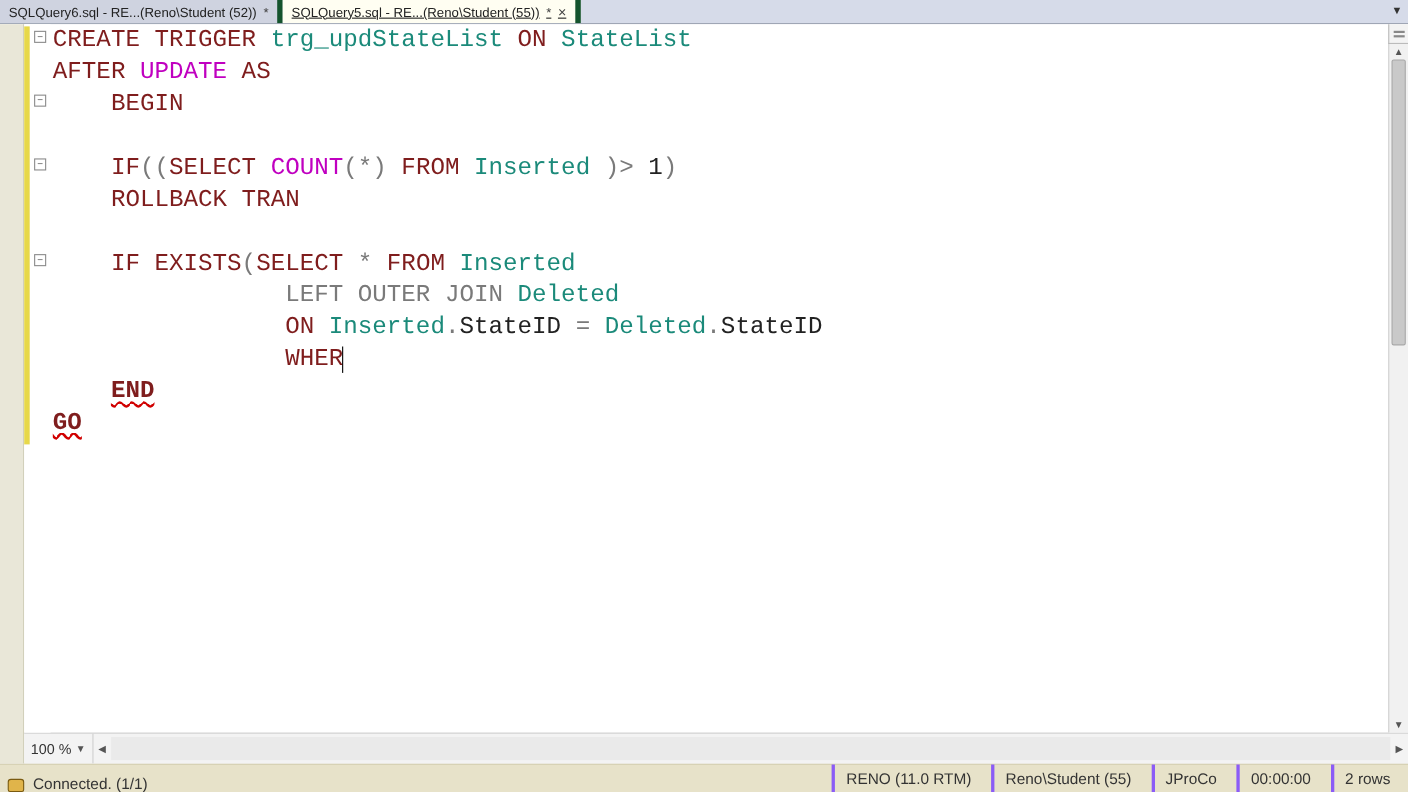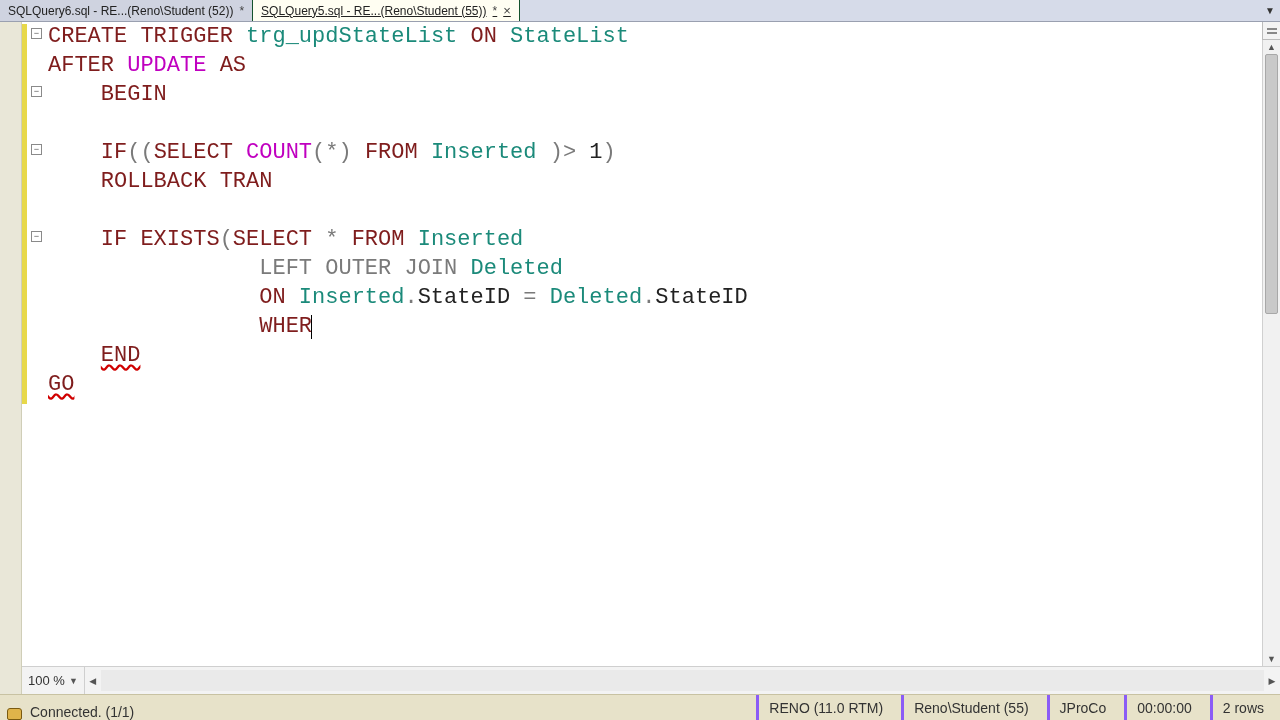--- a/index.html
+++ b/index.html
@@ -14,21 +14,21 @@
     align-items: stretch;
     border-bottom: 1px solid #9aa0b0;
     position: relative;
   }
   .tab {
     display: flex;
     align-items: center;
     padding: 0 8px;
     font-size: 12px;
     color: #222;
-    border-right: 1px solid #14532d;
+    border-right: 5px solid #14532d;
     cursor: pointer;
     gap: 6px;
     white-space: nowrap;
     overflow: hidden;
   }
   .tab.inactive { background: #cfd3e0; max-width: 310px; }
   .tab.active { background: #fffef2; max-width: 320px; text-decoration: underline; }
   .tab .dirty { color: #444; }
   .tab .close {
     font-family: Arial, sans-serif;
@@ -103,21 +103,21 @@
     font-size: 22px;
     line-height: 29px;
     white-space: pre;
     color: #222;
     position: relative;
   }
   .kw { color: #7f1d1d; }
   .fn { color: #c000c0; }
   .id { color: #1b8a7a; }
   .gy { color: #7a7a7a; }
-  .err { text-decoration: underline wavy #d00000; text-underline-offset: 3px; }
+  .err { text-decoration: underline wavy #d00000; text-underline-offset: 3px; font-weight: bold; }
   .cursor {
     display: inline-block;
     width: 0;
     border-left: 1px solid #000;
     height: 24px;
     vertical-align: text-bottom;
     margin-left: -1px;
   }
 
   

